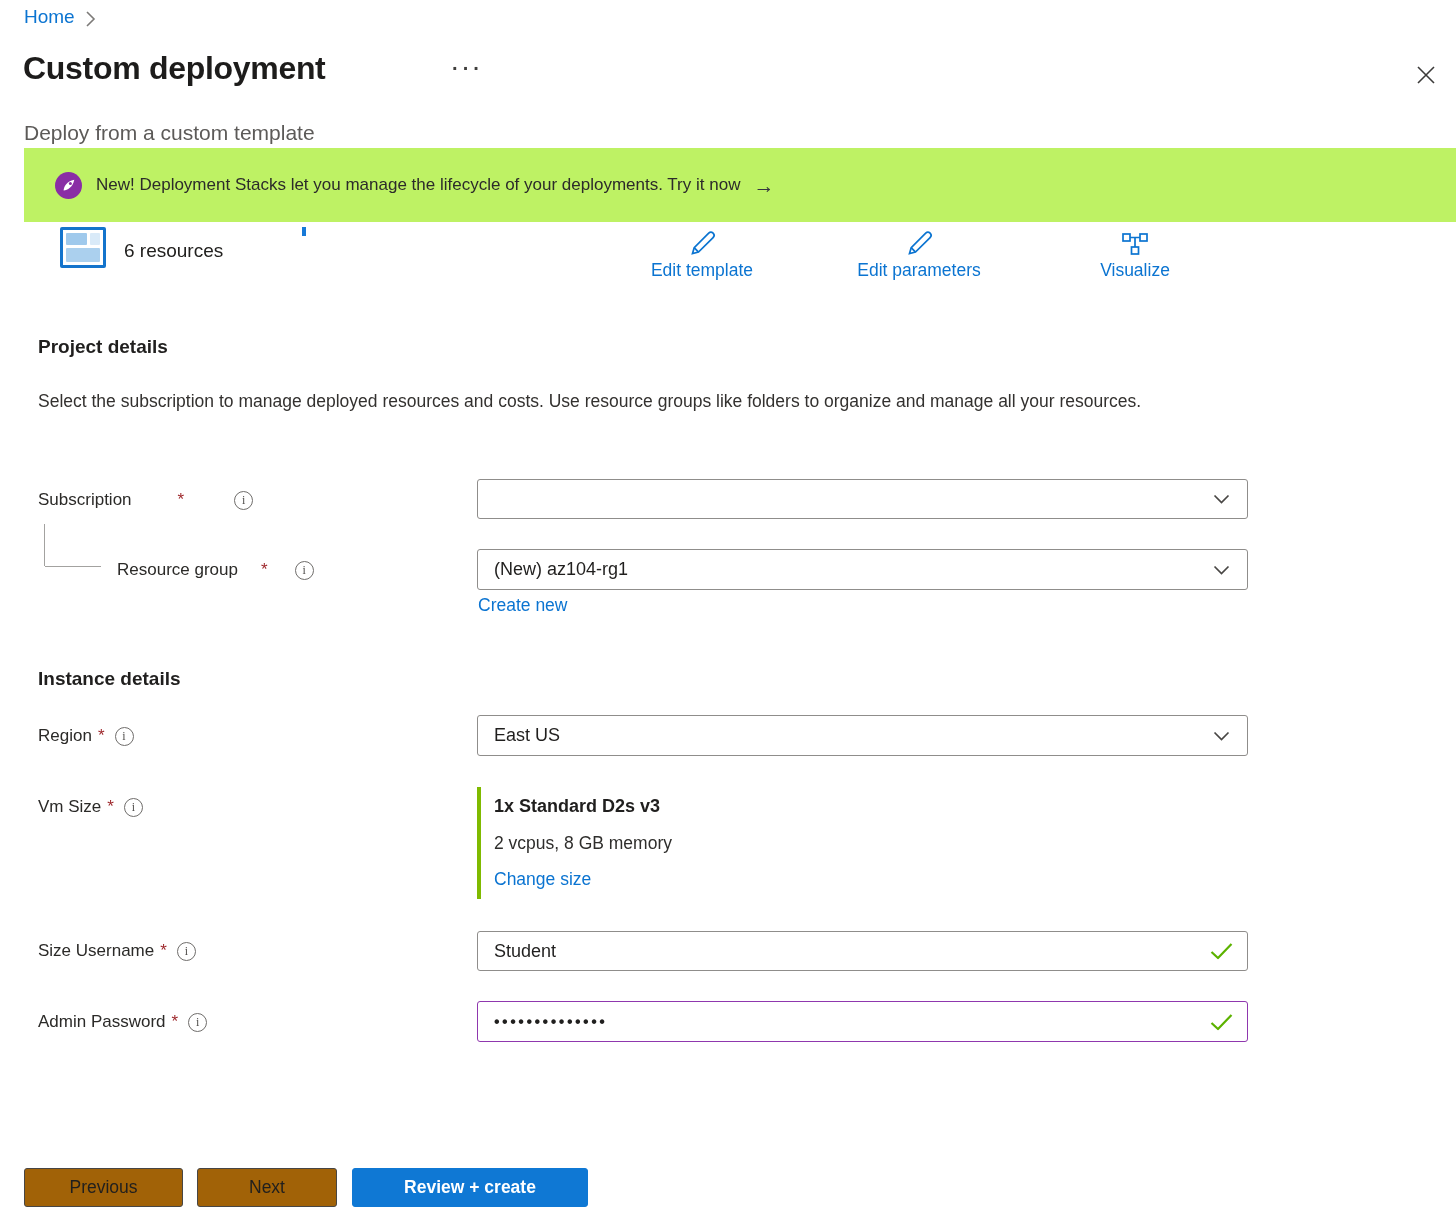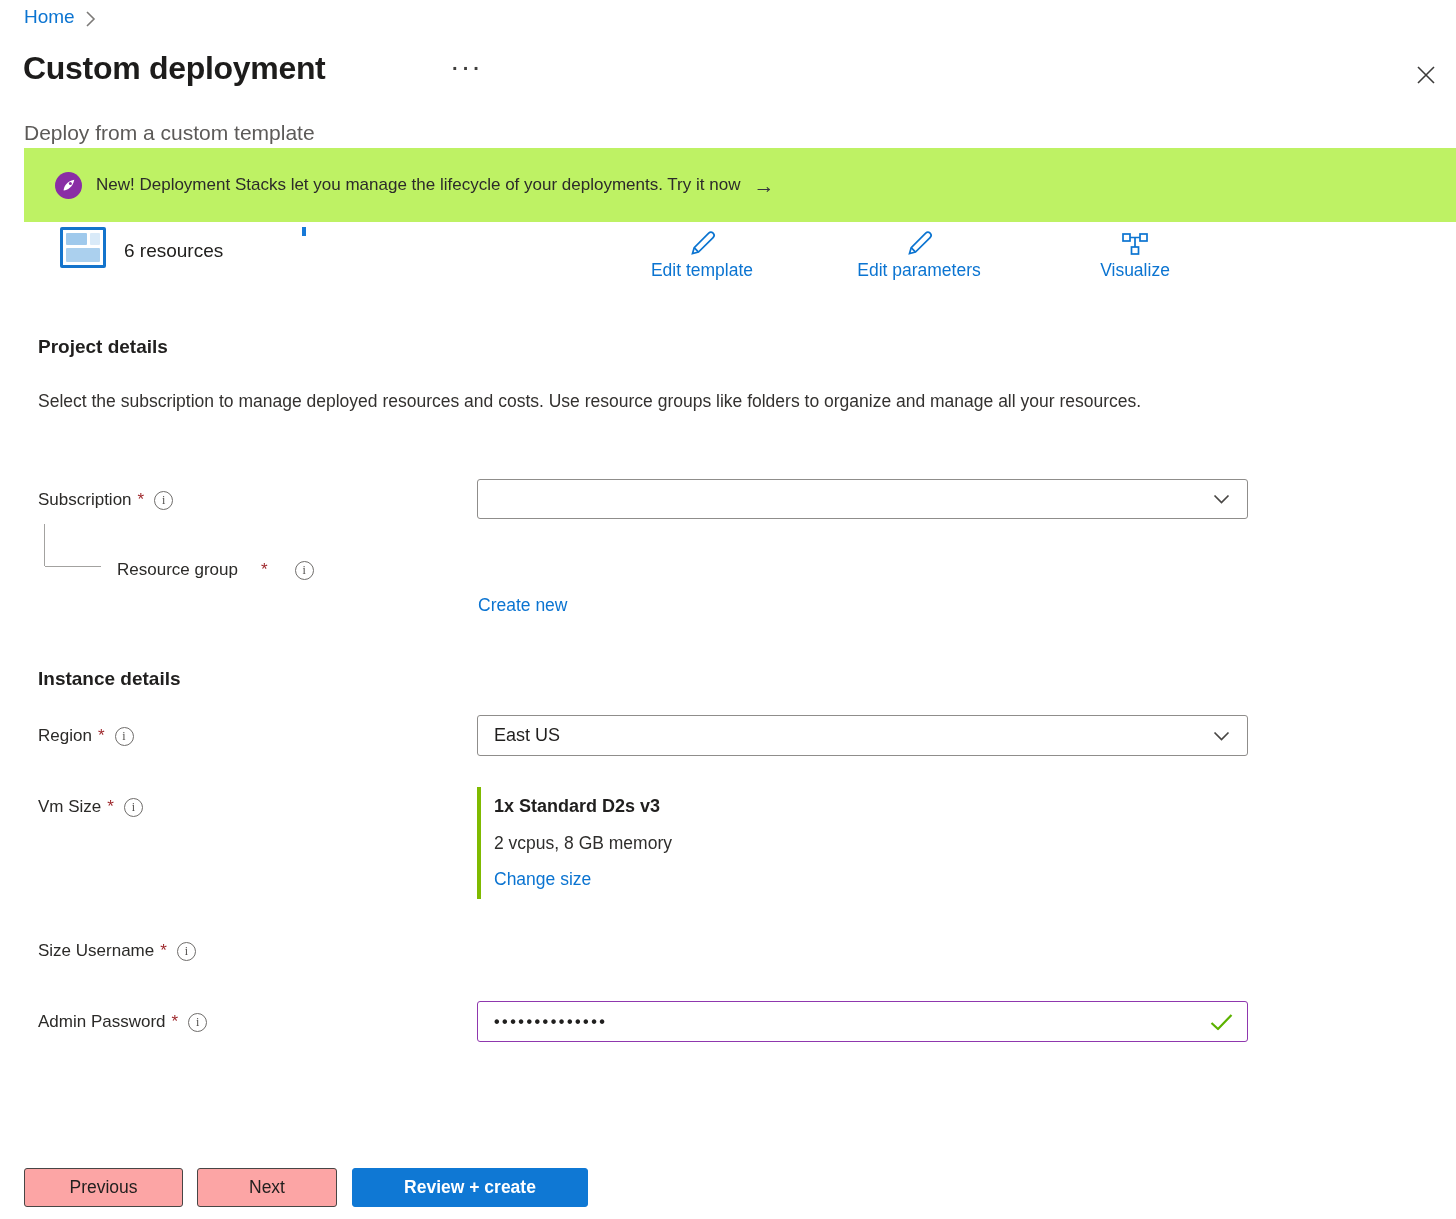--- a/index.html
+++ b/index.html
@@ -67,21 +67,21 @@
   .create-new{position:absolute;left:478px;top:595px;}
 
   .vm-block{position:absolute;left:477px;top:787px;height:112px;border-left:4px solid #7fba00;padding-left:13px;
     display:flex;flex-direction:column;}
   .vm-title{font-size:18px;font-weight:bold;color:#201f1e;height:38px;display:flex;align-items:center;}
   .vm-specs{font-size:17.5px;color:#2f2e2c;height:36px;display:flex;align-items:center;}
   .vm-link-row{height:36px;display:flex;align-items:center;}
 
   
   .btn{position:absolute;top:1168px;height:39px;border-radius:3px;font-size:17.5px;cursor:pointer;
-    background:#fca5a5;border:1px solid #474645;color:#201f1e;font-family:inherit;}
+    background:#a16207;border:1px solid #474645;color:#201f1e;font-family:inherit;}
   .btn-previous{left:24px;width:159px;}
   .btn-next{left:197px;width:140px;}
   .btn-primary{left:352px;width:236px;background:#0f78d4;border:1px solid #0f78d4;color:#fff;font-weight:bold;}
 </style>
 </head>
 <body>
 
 <div class="page">
 
   <div class="breadcrumb">
@@ -141,39 +141,45 @@
       <rect x="20" y="5" width="7" height="7"></rect>
       <rect x="11.5" y="18" width="7" height="7"></rect>
       <path d="M10 8.5 H20 M15 8.5 V18"></path>
     </svg>
     <span class="action-label">Visualize</span>
   </button>
 
   <h2 class="section" style="top:336px;">Project details</h2>
   <p class="desc">Select the subscription to manage deployed resources and costs. Use resource groups like folders to organize and manage all your resources.</p>
 
-  <div class="field-label" style="left:38px;top:488px;">
+  <div class="field-label" style="left:38px;top:488px;gap:40px;">
     <span>Subscription</span>
     <span class="req">*</span>
     <span class="info">i</span>
   </div>
   <div class="dropdown" style="top:479px;height:40px;">
     <span></span>
     <svg class="dd-chevron" width="17" height="10" viewBox="0 0 17 10">
       <path d="M1.5 1.5 L8.5 8.5 L15.5 1.5" fill="none" stroke="#484644" stroke-width="1.7"></path>
     </svg>
   </div>
 
   <div class="conn-v"></div>
   <div class="conn-h"></div>
 
   <div class="field-label" style="left:117px;top:558px;gap:17px;">
     <span>Resource group</span>
     <span class="req">*</span>
     <span class="info">i</span>
+  </div>
+  <div class="dropdown" style="top:549px;height:41px;">
+    <span>(New) az104-rg1</span>
+    <svg class="dd-chevron" width="17" height="10" viewBox="0 0 17 10">
+      <path d="M1.5 1.5 L8.5 8.5 L15.5 1.5" fill="none" stroke="#484644" stroke-width="1.7"></path>
+    </svg>
   </div>
   <a class="link create-new">Create new</a>
 
   <h2 class="section" style="top:668px;">Instance details</h2>
 
   <div class="field-label" style="left:38px;top:724px;">
     <span>Region</span>
     <span class="req">*</span>
     <span class="info">i</span>
   </div>
@@ -195,20 +201,26 @@
     <div class="vm-link-row">
       <a class="link">Change size</a>
     </div>
   </div>
 
   <div class="field-label" style="left:38px;top:939px;">
     <span>Size Username</span>
     <span class="req">*</span>
     <span class="info">i</span>
   </div>
+  <div class="textbox" style="top:931px;height:40px;">
+    <input type="text" value="Student" style="">
+    <svg class="check" width="23" height="17" viewBox="0 0 23 17">
+      <path d="M1.5 9.5 L8 15.5 L21.5 1.5" fill="none" stroke="#5cb200" stroke-width="2.2"></path>
+    </svg>
+  </div>
 
   <div class="field-label" style="left:38px;top:1010px;">
     <span>Admin Password</span>
     <span class="req">*</span>
     <span class="info">i</span>
   </div>
   <div class="textbox password" style="top:1001px;height:41px;">
     <input type="text" value="••••••••••••••" style="">
     <svg class="check" width="23" height="17" viewBox="0 0 23 17">
       <path d="M1.5 9.5 L8 15.5 L21.5 1.5" fill="none" stroke="#5cb200" stroke-width="2.2"></path>

